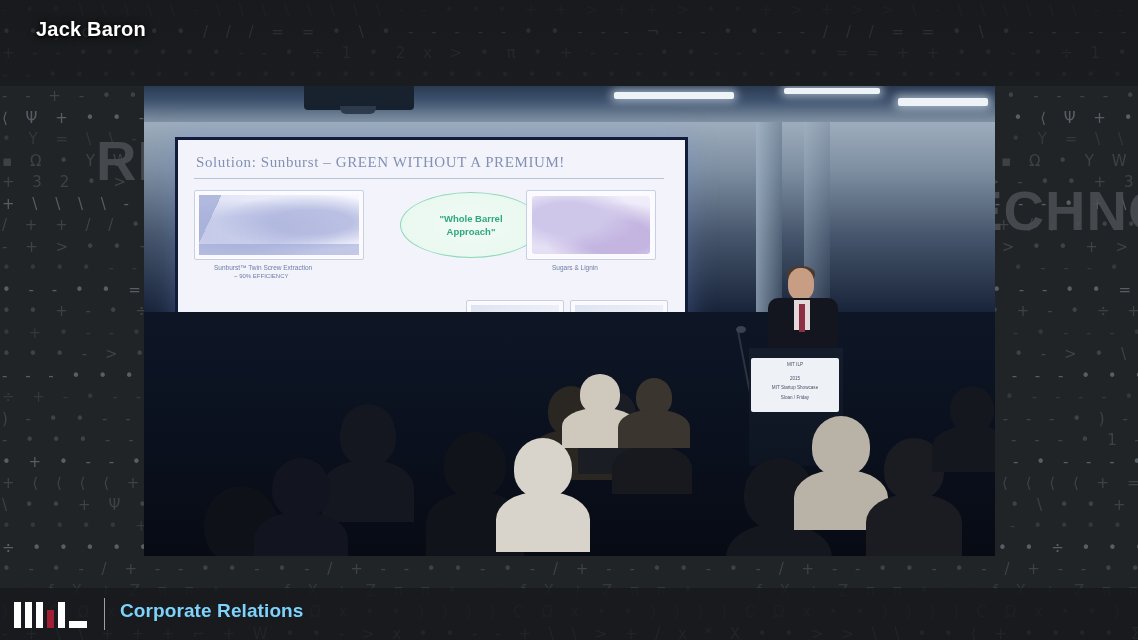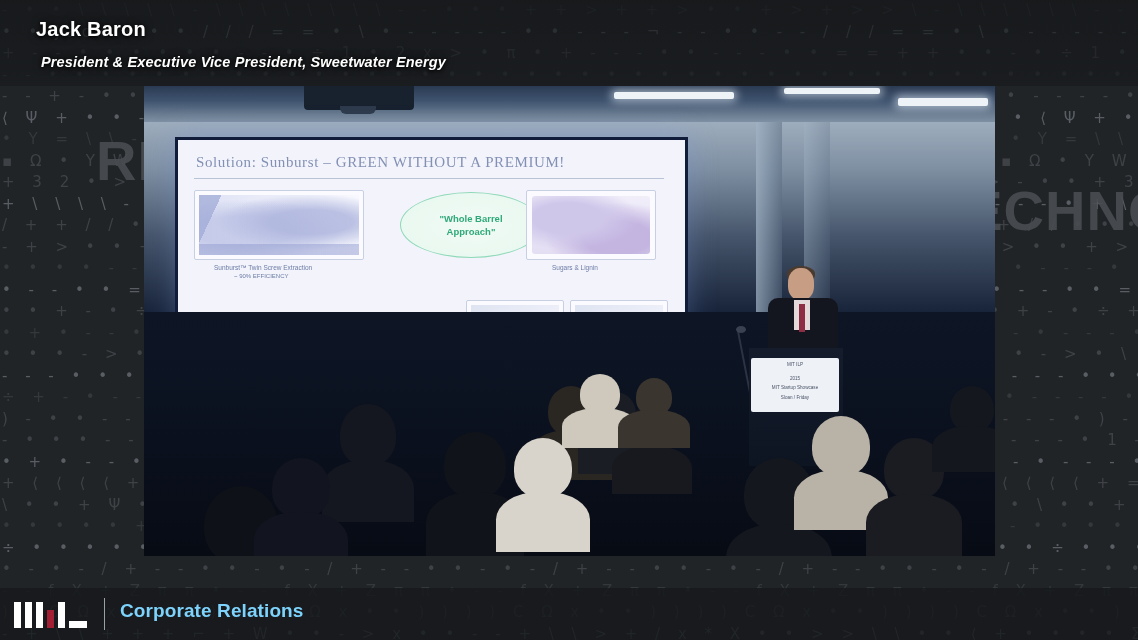--- a/index.html
+++ b/index.html
@@ -535,21 +535,20 @@
         <div class="head" style="left: 60px; top: 400px; width: 74px; height: 78px; background: rgb(14, 17, 23);"></div>
         <div class="head" style="left: 128px; top: 372px; width: 58px; height: 60px; background: rgb(18, 21, 32);"></div>
         <div class="shoulders" style="left: 110px; top: 426px; width: 94px; height: 60px; background: rgb(18, 21, 32);"></div>
       </div>
 
   </div>
 
   <div class="header">
     <div class="header-scrim"></div>
     <div class="speaker-name">Jack Baron</div>
-    <div class="speaker-title">President &amp; Executive Vice President, Sweetwater Energy</div>
   </div>
 
 
   <div class="footer">
     <div class="mit-logo" id="mit-logo">
         <span class="mb" style="width: 7px; height: 26px; background: rgb(255, 255, 255);"></span>
         <span class="mb" style="width: 7px; height: 26px; background: rgb(255, 255, 255);"></span>
         <span class="mb" style="width: 7px; height: 26px; background: rgb(255, 255, 255);"></span>
         <span class="mb red" style="width: 7px; height: 18px; background: rgb(163, 31, 52);"></span>
         <span class="mb" style="width: 7px; height: 26px; background: rgb(255, 255, 255);"></span>

